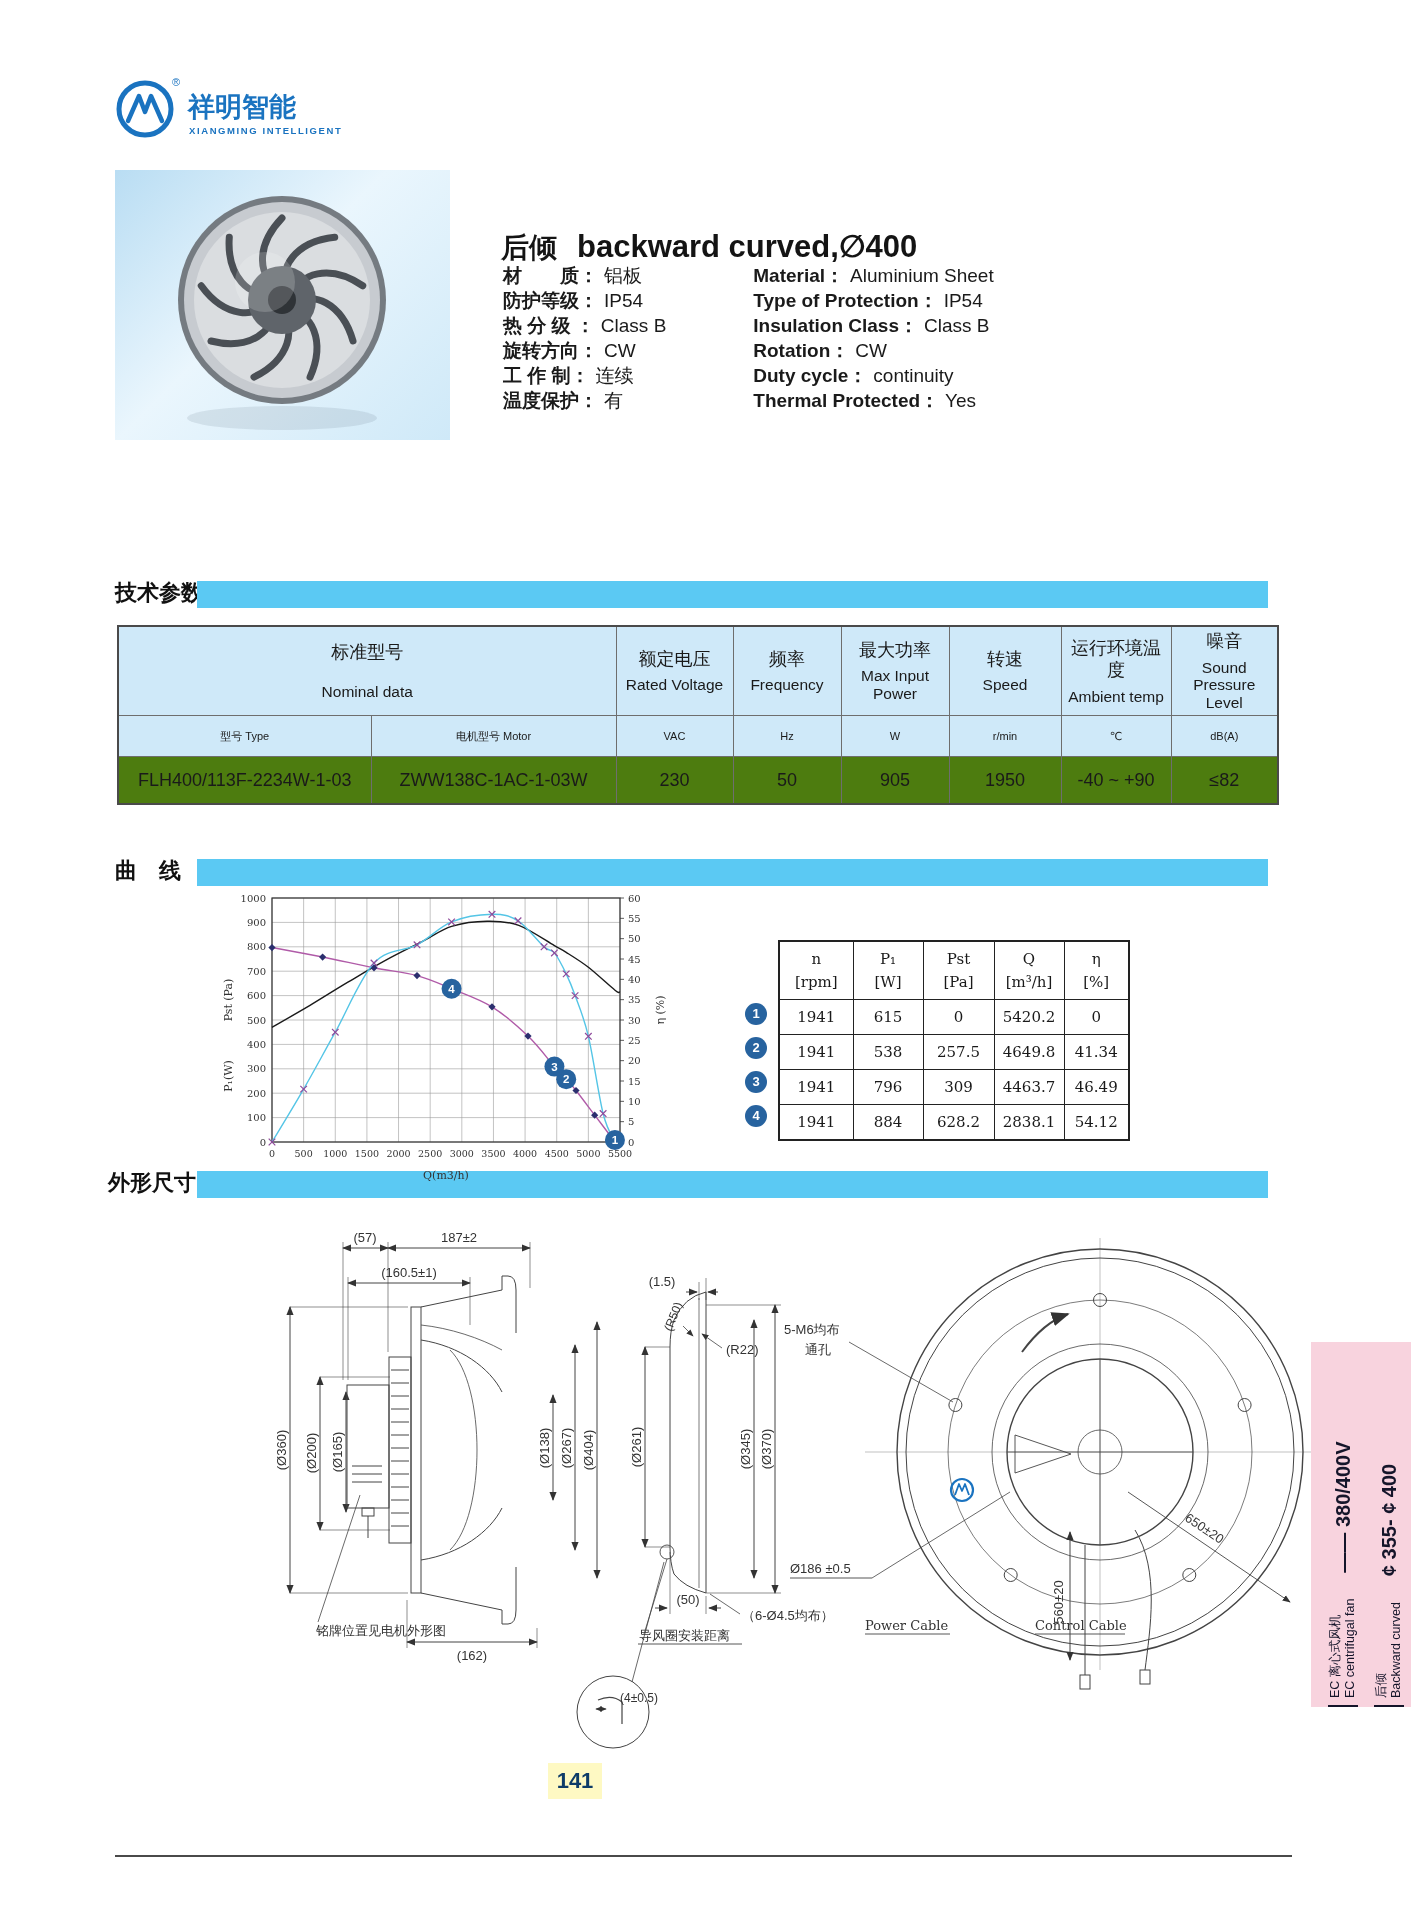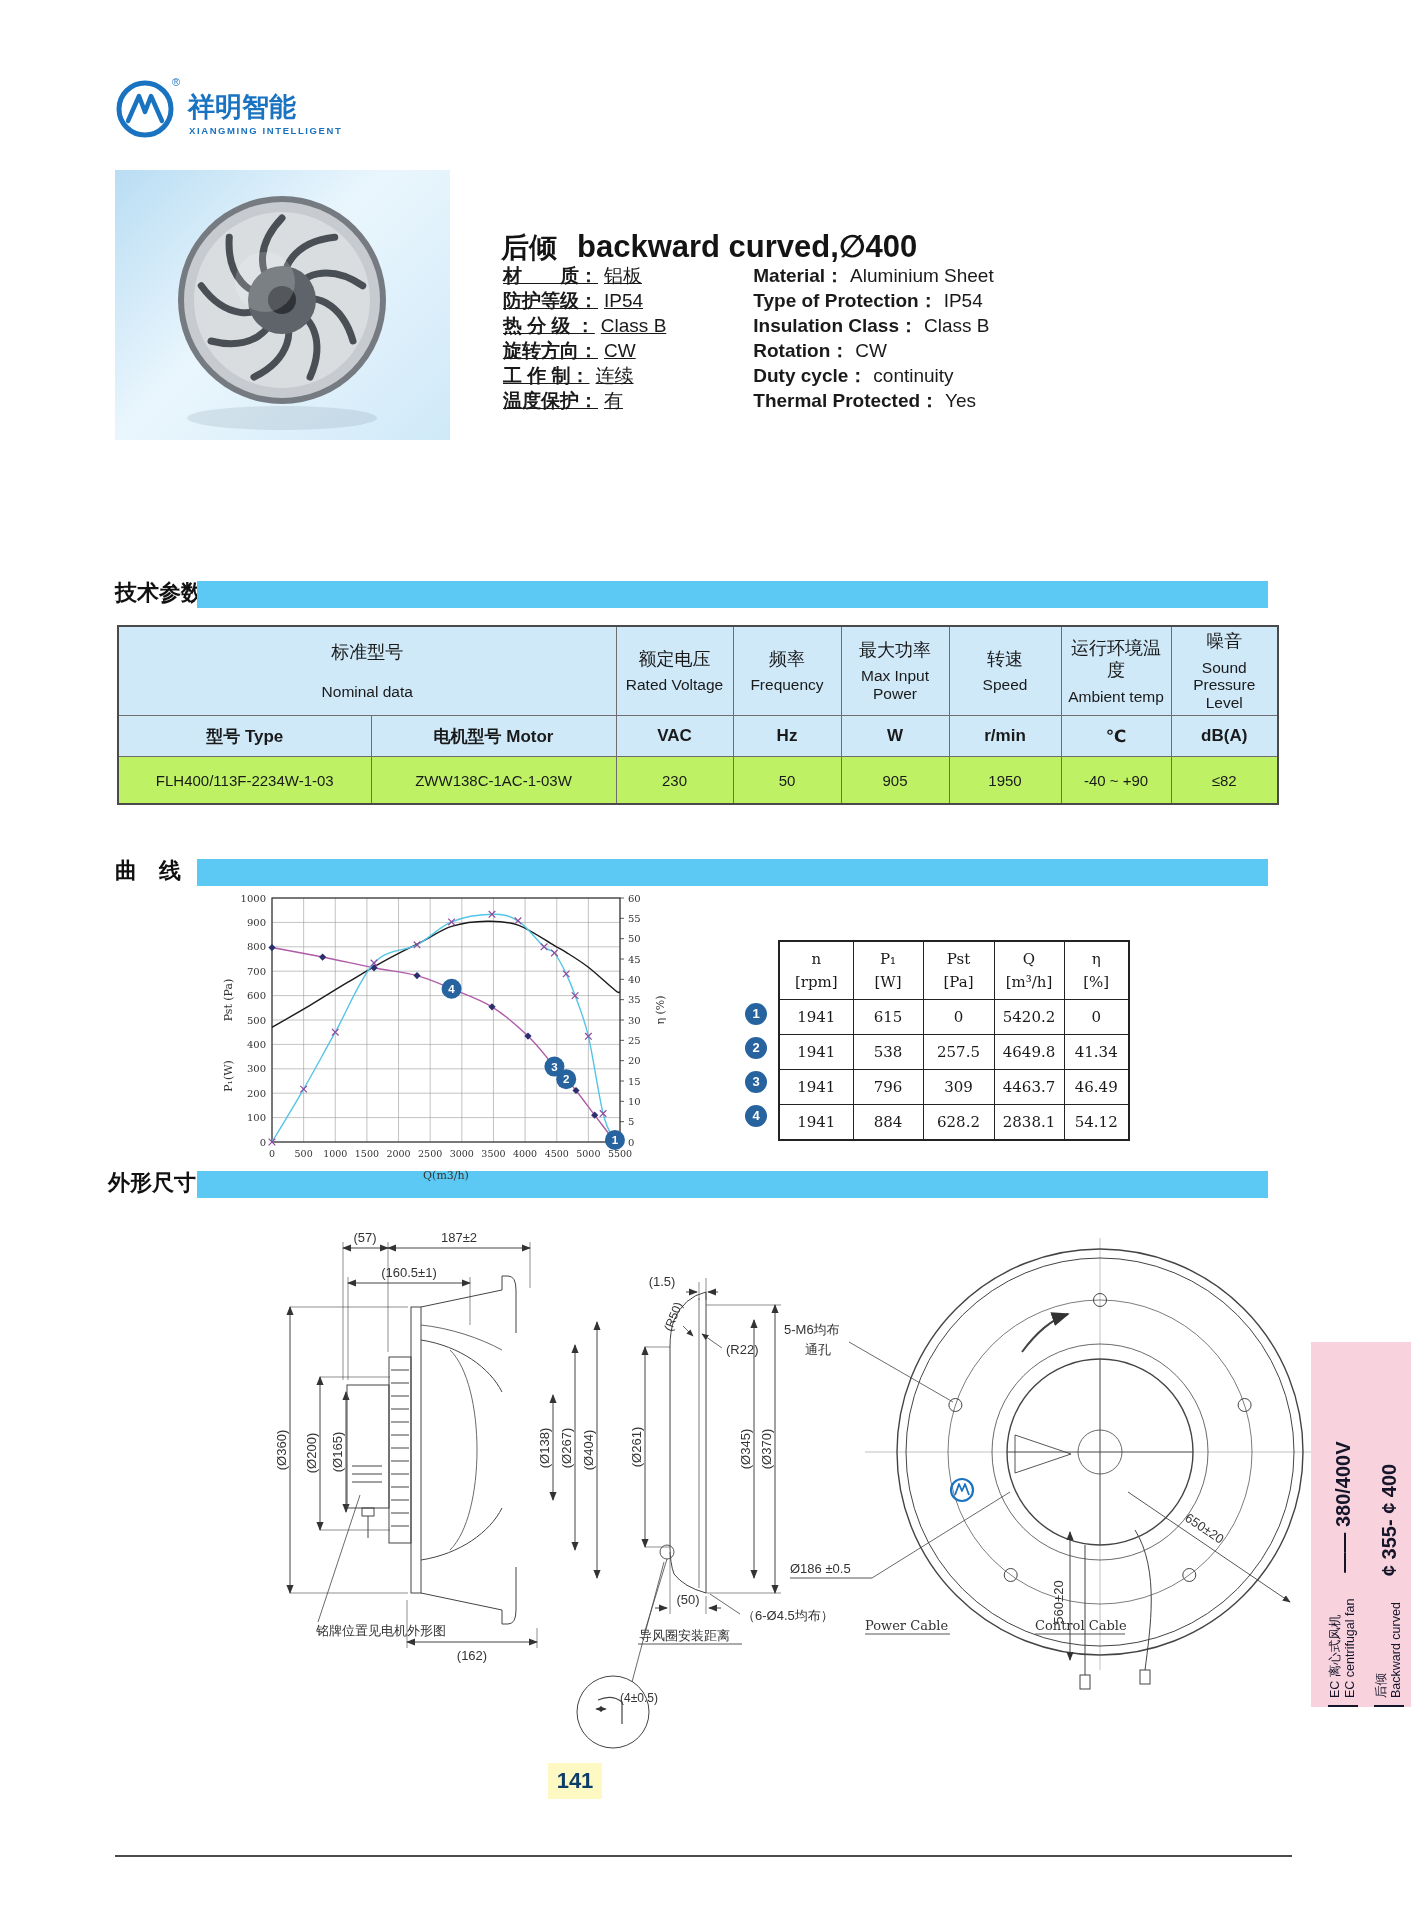--- a/index.html
+++ b/index.html
@@ -15,33 +15,33 @@
   
   .title-line1{left:499px;top:176px;white-space:nowrap;}
   .title-zh{font-size:40px;font-weight:bold;color:#1777c5;}
   .title-en{font-size:31px;color:#141414;margin-left:16px;}
   .title-line2{left:501px;top:228px;white-space:nowrap;}
   .sub-zh{font-size:28px;font-weight:bold;color:#141414;}
   .sub-en{font-size:31px;font-weight:bold;color:#141414;margin-left:20px;}
   
   .spec-row{left:503px;width:680px;height:25px;font-size:19px;white-space:nowrap;}
   .spec-zh-label{font-weight:bold;}
-  .spec-zh{display:inline-block;width:245px;text-decoration:underline;}
+  .spec-zh{display:inline-block;width:245px;}
   .spec-en-label{font-weight:bold;}
   .spec-val{margin-left:6px;}
   
   .sec-title{font-size:22px;font-weight:bold;color:#111;}
   .sec-bar{height:27px;background:#5bc9f3;}
   
   #tech-table{border-collapse:collapse;table-layout:fixed;}
   #tech-table td{border:1px solid #6e6e6e;text-align:center;vertical-align:middle;padding:0 2px;}
   #tech-table{border:2px solid #4a4a4a;}
   #tech-table tr.r1 td{background:#cfe9f9;height:88px;}
-  #tech-table tr.r2 td{background:#cfe9f9;height:40px;font-size:17px;font-weight:bold;}
-  #tech-table tr.r3 td{background:#bef264;height:46px;font-size:15px;}
+  #tech-table tr.r2 td{background:#cfe9f9;height:40px;font-size:11px;}
+  #tech-table tr.r3 td{background:#4d7c0f;height:46px;font-size:18px;}
   .th-zh{font-size:18px;line-height:1.25;}
   .th-en{font-size:15.5px;line-height:1.15;margin-top:6px;}
   .group-cell .th-zh{margin-bottom:20px;}
   
   #point-table{border-collapse:collapse;table-layout:fixed;font-family:"DejaVu Serif",serif;}
   #point-table td{border:1.5px solid #222;text-align:center;vertical-align:middle;}
   #point-table{border:2px solid #222;}
   #point-table tr.h td{height:55px;font-size:15px;line-height:1.5;}
   #point-table tr.d td{height:32px;font-size:15px;}
   .pt-badge{width:22px;height:22px;border-radius:50%;background:#27639f;color:#fff;

